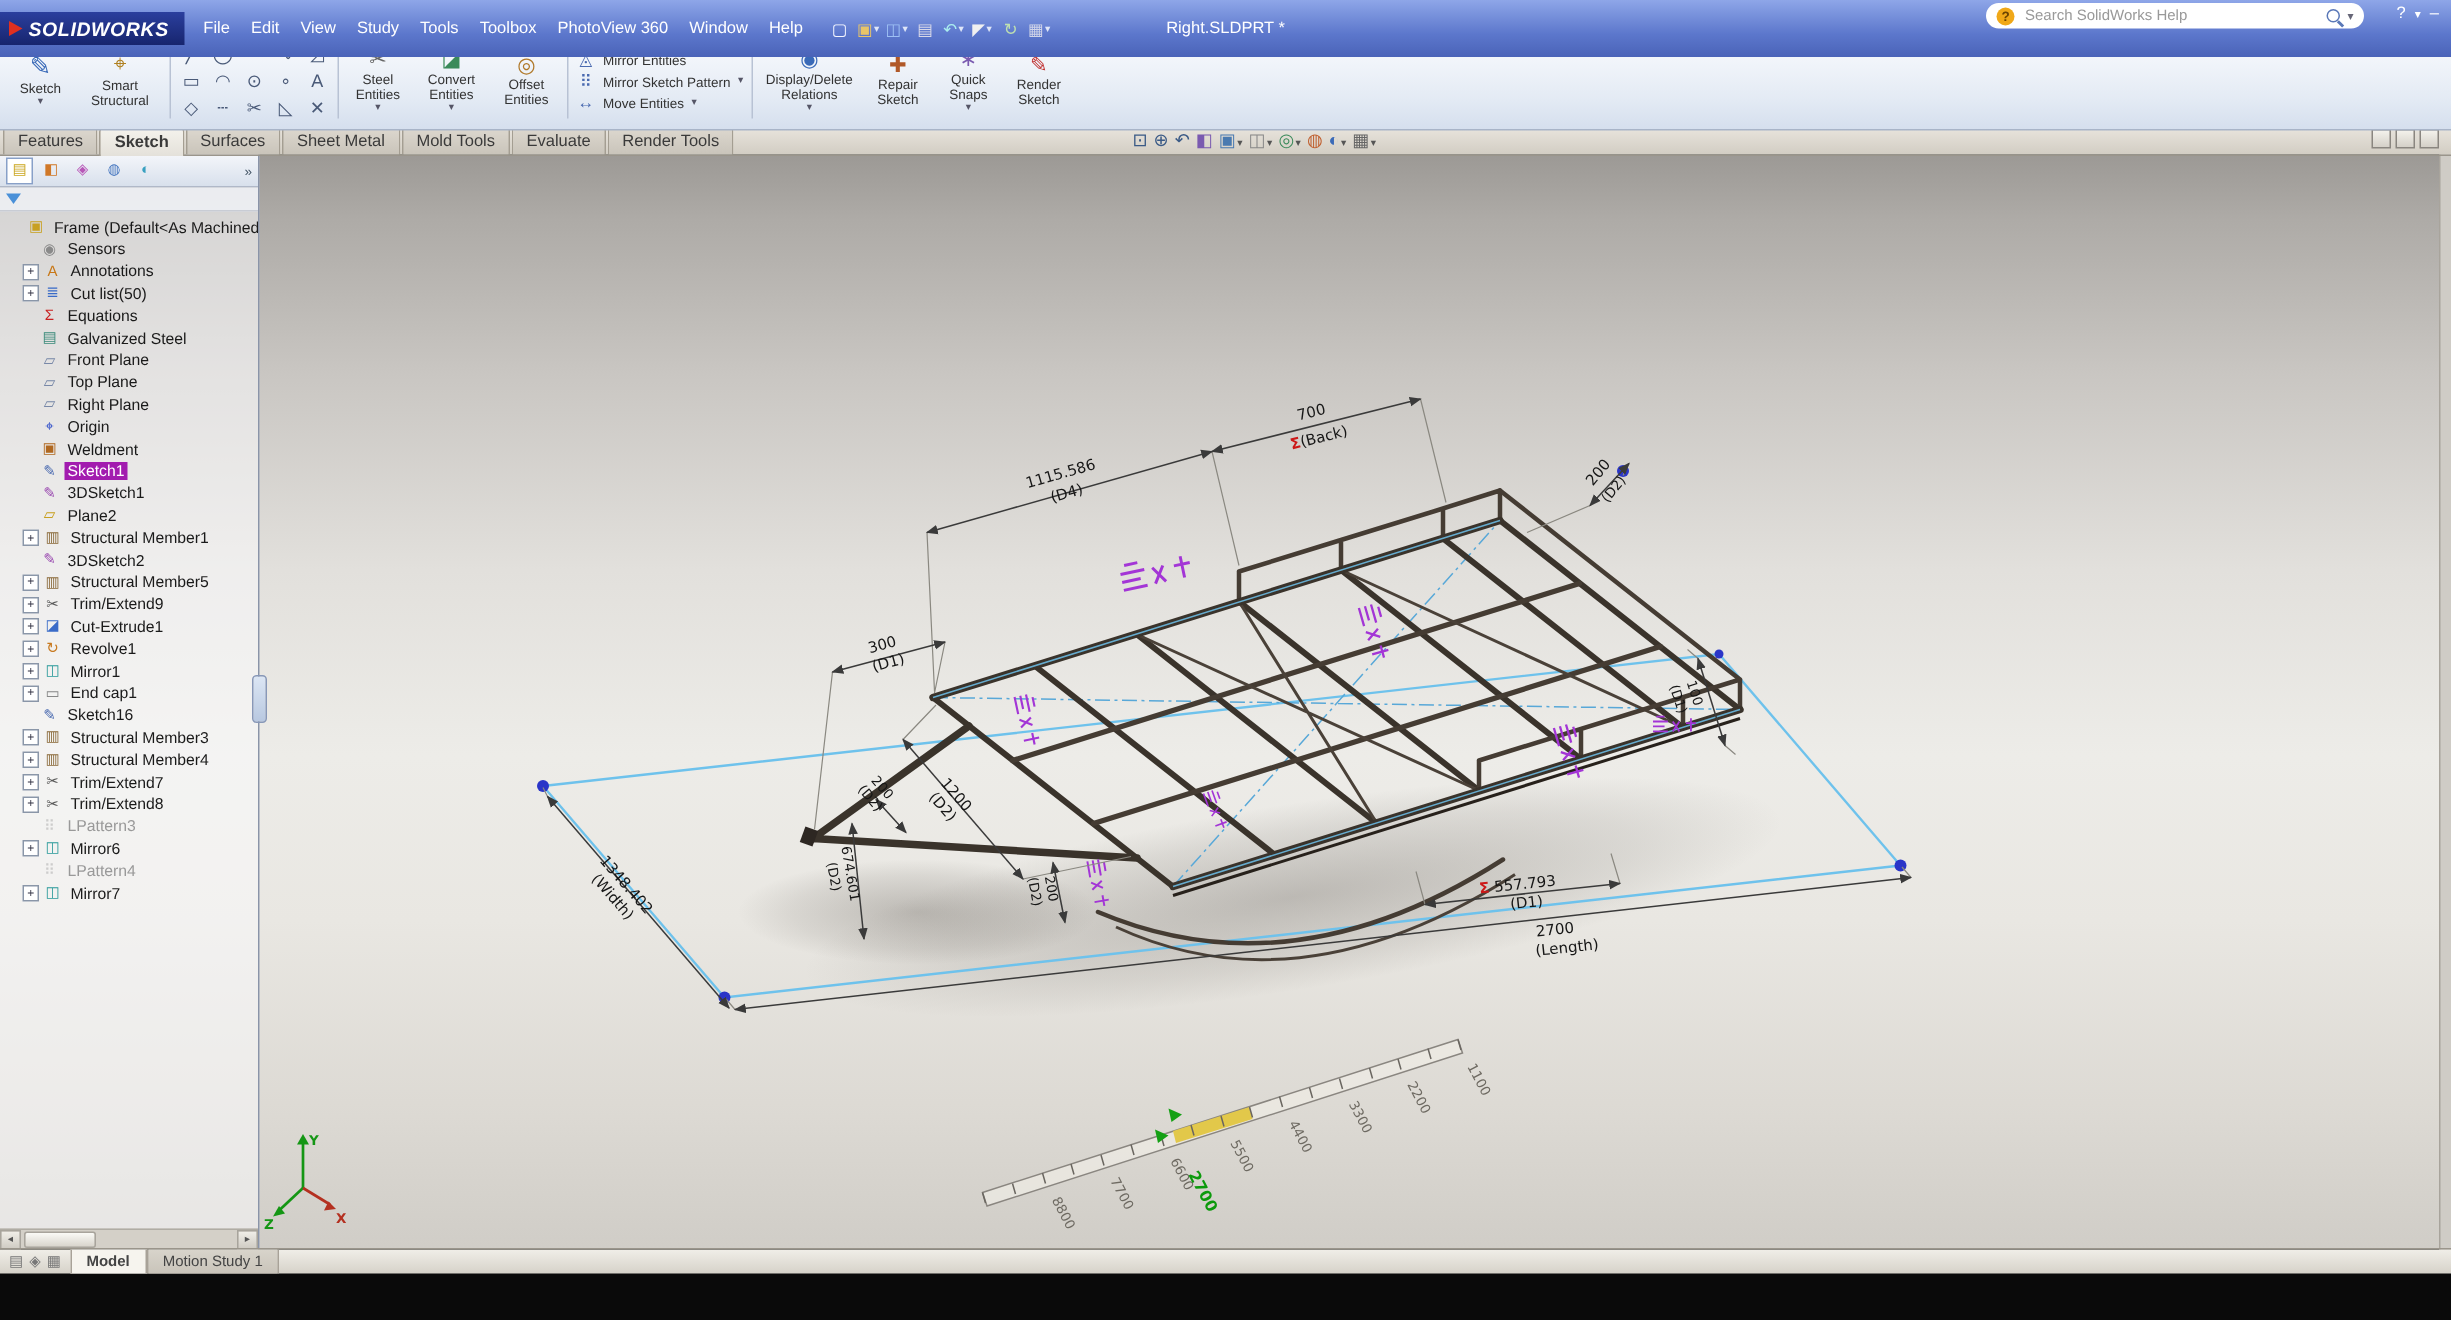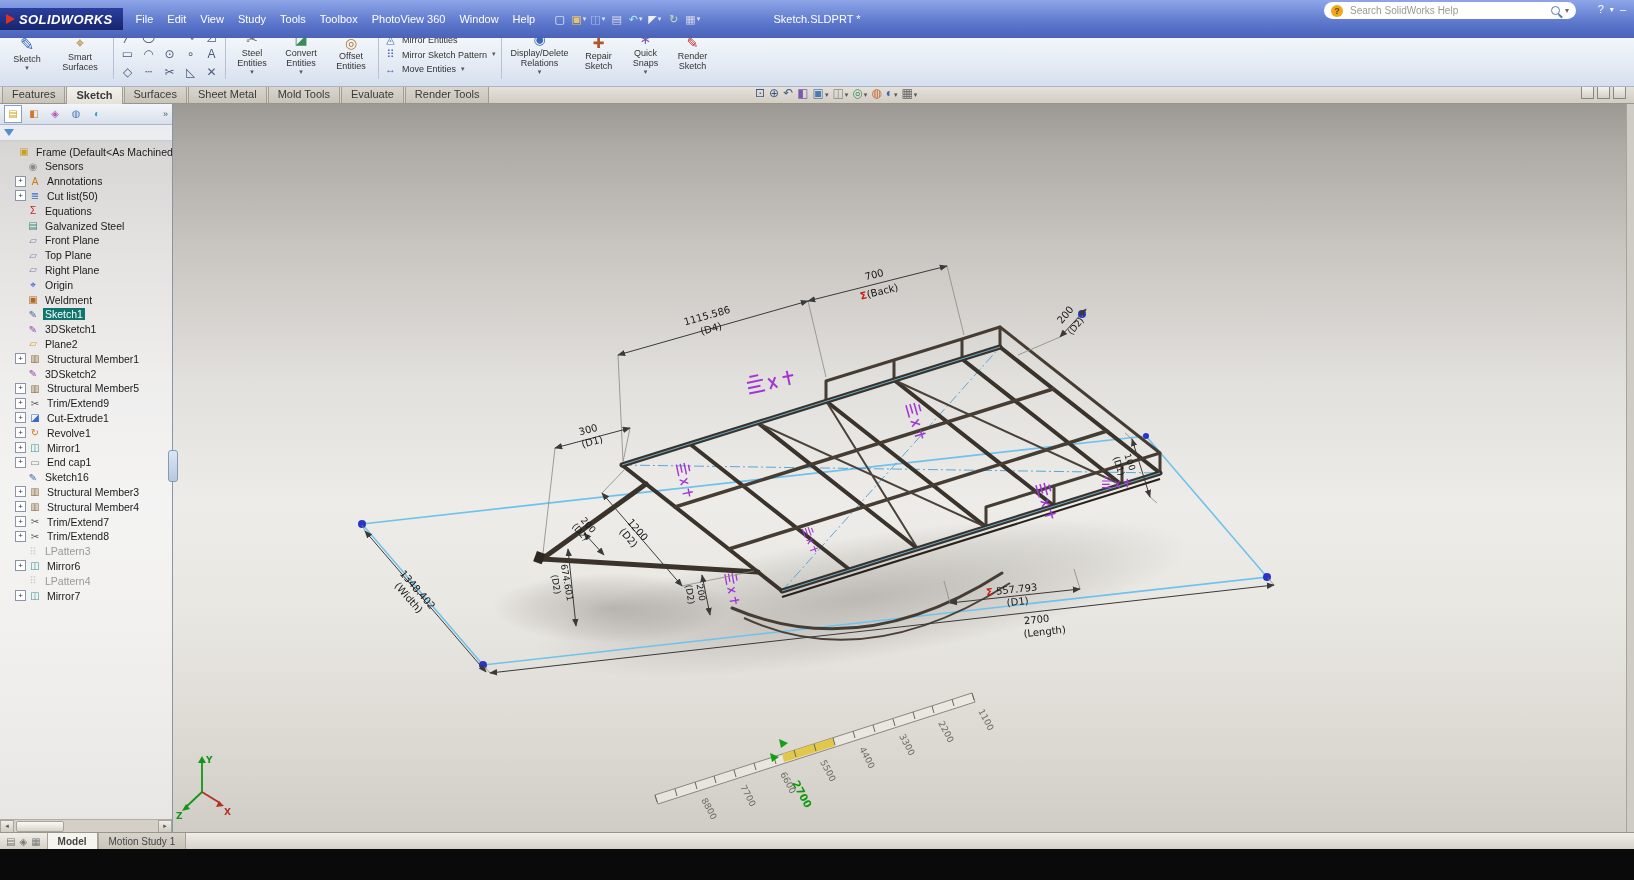--- a/index.html
+++ b/index.html
@@ -95,21 +95,21 @@
   .filter-row{height:15px;display:flex;align-items:center;padding:0 4px;border-bottom:1px solid #c8ccd4;
     background:rgba(240,243,248,0.8);flex:none;}
   .funnel{width:0;height:0;border-left:5px solid transparent;border-right:5px solid transparent;border-top:7px solid #4a90d8;}
   .tree{flex:1;overflow:hidden;padding:3px 0 0 2px;font-size:10.5px;color:#1a1a1a;}
   .tree-root{display:flex;align-items:center;height:15px;padding-left:3px;white-space:nowrap;}
   .tree-item{display:flex;align-items:center;height:14.8px;padding-left:12px;white-space:nowrap;}
   .expander{width:11px;height:11px;display:inline-flex;align-items:center;justify-content:center;flex:none;font-size:8px;color:#334;}
   .expander.box{border:1px solid #8a96a8;background:#fff;width:9px;height:9px;line-height:8px;margin:0 1px;}
   .ticon{width:14px;text-align:center;font-size:10px;margin:0 3px 0 1px;flex:none;}
   .tlabel{padding:0 2px;}
-  .tree-item.selected .tlabel{background:#0f766e;color:#fff;}
+  .tree-item.selected .tlabel{background:#a21caf;color:#fff;}
   .tree-item.grayed{color:#999;}
   .tree-item.grayed .ticon{opacity:.45;}
   .panel-hscroll{height:12px;background:#d4d0c8;border-top:1px solid #b0aca4;display:flex;align-items:center;flex:none;}
   .sb-btn{width:12px;height:11px;font-size:7px;color:#555;display:flex;align-items:center;justify-content:center;
     background:linear-gradient(#f0eee8,#d0ccc4);border:1px solid #a8a49c;}
   .sb-thumb{width:46px;height:9px;background:linear-gradient(#fafaf6,#d8d4cc);border:1px solid #a8a49c;margin-left:2px;border-radius:2px;}
   .split-handle{position:absolute;left:168px;top:450px;width:8px;height:30px;z-index:12;
     background:linear-gradient(#dce6f4,#b8c8e0);border:1px solid #8898b8;border-radius:3px;}
 
   
@@ -144,21 +144,21 @@
   <div class="tb-icons">
     <span class="tbi" style="color:#f4f6ff;">▢</span>
     <span class="tbi caret" style="color:#e8c468;">▣</span>
     <span class="tbi caret" style="color:#9ec0f4;">◫</span>
     <span class="tbi" style="color:#d8d8e8;">▤</span>
     <span class="tbi caret" style="color:#aee;">↶</span>
     <span class="tbi caret" style="color:#f0f0f0;">◤</span>
     <span class="tbi" style="color:#bfe0b0;">↻</span>
     <span class="tbi caret" style="color:#d0d4e8;">▦</span>
   </div>
-  <div class="doc-title">Sketch.SLDPRT *</div>
+  <div class="doc-title">Right.SLDPRT *</div>
   <div class="search-wrap">
     <span class="search-help-icon">?</span>
     <input class="search-input" placeholder="Search SolidWorks Help" style="">
     <span class="mag"></span>
     <span class="search-caret">▾</span>
   </div>
   <div class="tb-right">
     <span>?</span>
     <span style="font-size:8px;">▾</span>
     <span>‒</span>
@@ -166,21 +166,21 @@
 </div>
 
 <div class="ribbon">
   <div class="rb-big">
     <span class="rb-ico" style="color:#3a6ab8;">✎</span>
     <span>Sketch</span>
     <span class="rb-caret">▾</span>
   </div>
   <div class="rb-big" style="max-width:54px;">
     <span class="rb-ico" style="color:#b08020;font-size:15px;">⌖</span>
-    <span>Smart Surfaces</span>
+    <span>Smart Structural</span>
   </div>
   <div class="rb-sep"></div>
   <div class="rb-grid">
     <span class="rb-tool">╱</span>
     <span class="rb-tool">◯</span>
     <span class="rb-tool">⌒</span>
     <span class="rb-tool">∿</span>
     <span class="rb-tool">◿</span>
     <span class="rb-tool">▭</span>
     <span class="rb-tool">◠</span>

